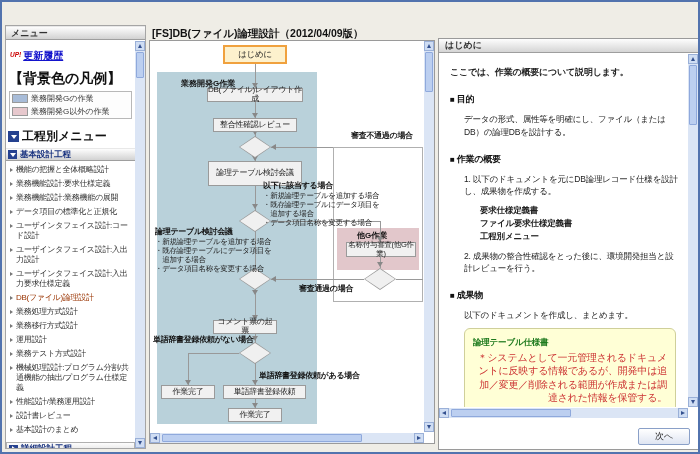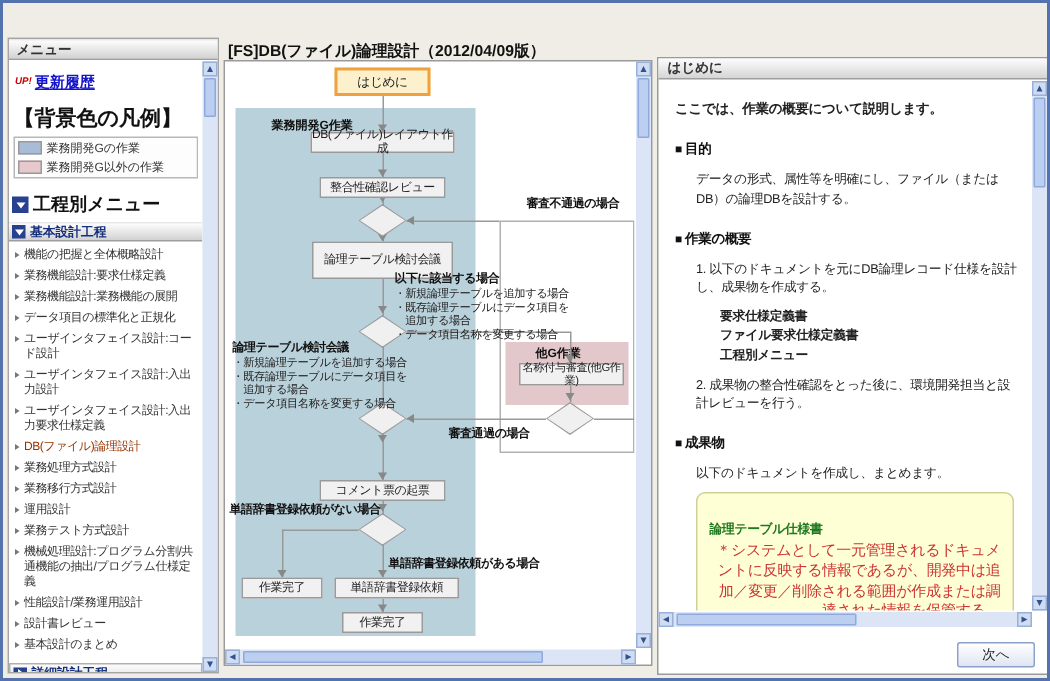--- a/index.html
+++ b/index.html
@@ -66,21 +66,21 @@
   .detail-panel { position:absolute; left:436px; top:36px; width:261px; height:412px; border:1px solid #9a9a9a; background:#fff; }
   .detail-header { height:14px; background:linear-gradient(#fdfdfd,#d5d5d5); border-bottom:1px solid #9e9e9e; font-size:9px; font-weight:bold; color:#333; line-height:13px; padding-left:6px; }
   .detail-body { position:absolute; left:1px; top:15px; right:10px; bottom:42px; overflow:hidden; padding:8px 8px 0 10px; font-size:8.5px; color:#222; letter-spacing:-0.2px; }
   .detail-vscroll { position:absolute; right:0; top:15px; width:10px; bottom:42px; }
   .detail-hscroll { position:absolute; left:0; right:10px; bottom:31px; height:10px; }
   .intro { font-weight:bold; margin:4px 0 8px 0; font-size:9px; }
   .sec-head { font-weight:bold; font-size:9px; color:#111; margin:14px 0 7px 0; }
   .sec-head::before { content:"■ "; font-size:8px; }
   .sec-body { margin-left:14px; line-height:1.5; }
   .doc-list { margin:6px 0 6px 30px; font-weight:bold; line-height:1.55; }
-  .note-box { margin:6px 0 4px 14px; width:212px; background:#ffffd6; border:1px solid #cfcf9a; border-radius:6px; padding:18px 8px 14px 8px; }
+  .note-box { margin:6px 0 4px 14px; width:212px; background:#ffffd6; border:1px solid #cfcf9a; border-radius:6px; padding:8px 8px 14px 8px; }
   .note-title { color:#1e7a1e; font-weight:bold; font-size:8.5px; margin-bottom:2px; }
   .note-body { color:#cc3333; font-size:10px; line-height:1.35;text-align:right; }
   .detail-footer { position:absolute; right:8px; bottom:4px; }
   .next-btn { font-size:9px; color:#222; background:linear-gradient(#ffffff,#dfe5f2); border:1px solid #8aa0c8; border-radius:2px; width:52px; height:17px; cursor:pointer; font-family:inherit; }
 </style>
 </head>
 <body>
 
 <div class="win">
 
@@ -190,21 +190,21 @@
 
       <div class="fnode start" style="left:72px;top:3px;width:64px;height:19px;">はじめに</div>
       <div class="fnode" style="left:56px;top:46px;width:96px;height:14px;">DB(ファイル)レイアウト作成</div>
       <div class="fnode" style="left:62px;top:76px;width:84px;height:14px;">整合性確認レビュー</div>
       <div class="diamond" style="left:88px;top:94px;"></div>
       <div class="fnode" style="left:57px;top:119px;width:94px;height:25px;">論理テーブル検討会議</div>
       <div class="diamond" style="left:88px;top:168px;"></div>
       <div class="fnode" style="left:195px;top:200px;width:70px;height:15px;font-size:7.5px;">名称付与審査(他G作業)</div>
       <div class="diamond" style="left:213px;top:226px;"></div>
       <div class="diamond" style="left:88px;top:226px;"></div>
-      <div class="fnode" style="left:62px;top:278px;width:84px;height:14px;">コメント票の起票</div>
+      <div class="fnode" style="left:62px;top:278px;width:64px;height:14px;">コメント票の起票</div>
       <div class="diamond" style="left:88px;top:300px;"></div>
       <div class="fnode" style="left:10px;top:343px;width:54px;height:14px;">作業完了</div>
       <div class="fnode" style="left:72px;top:343px;width:83px;height:14px;">単語辞書登録依頼</div>
       <div class="fnode" style="left:77px;top:366px;width:54px;height:14px;">作業完了</div>
 
       <div class="flabel" style="left:200px;top:88px;">審査不通過の場合</div>
       <div class="flabel" style="left:112px;top:138px;">以下に該当する場合</div>
       <div class="fsub" style="left:112px;top:149px;">・新規論理テーブルを追加する場合</div>
       <div class="fsub" style="left:112px;top:158px;">・既存論理テーブルにデータ項目を</div>
       <div class="fsub" style="left:112px;top:167px;">　追加する場合</div>

